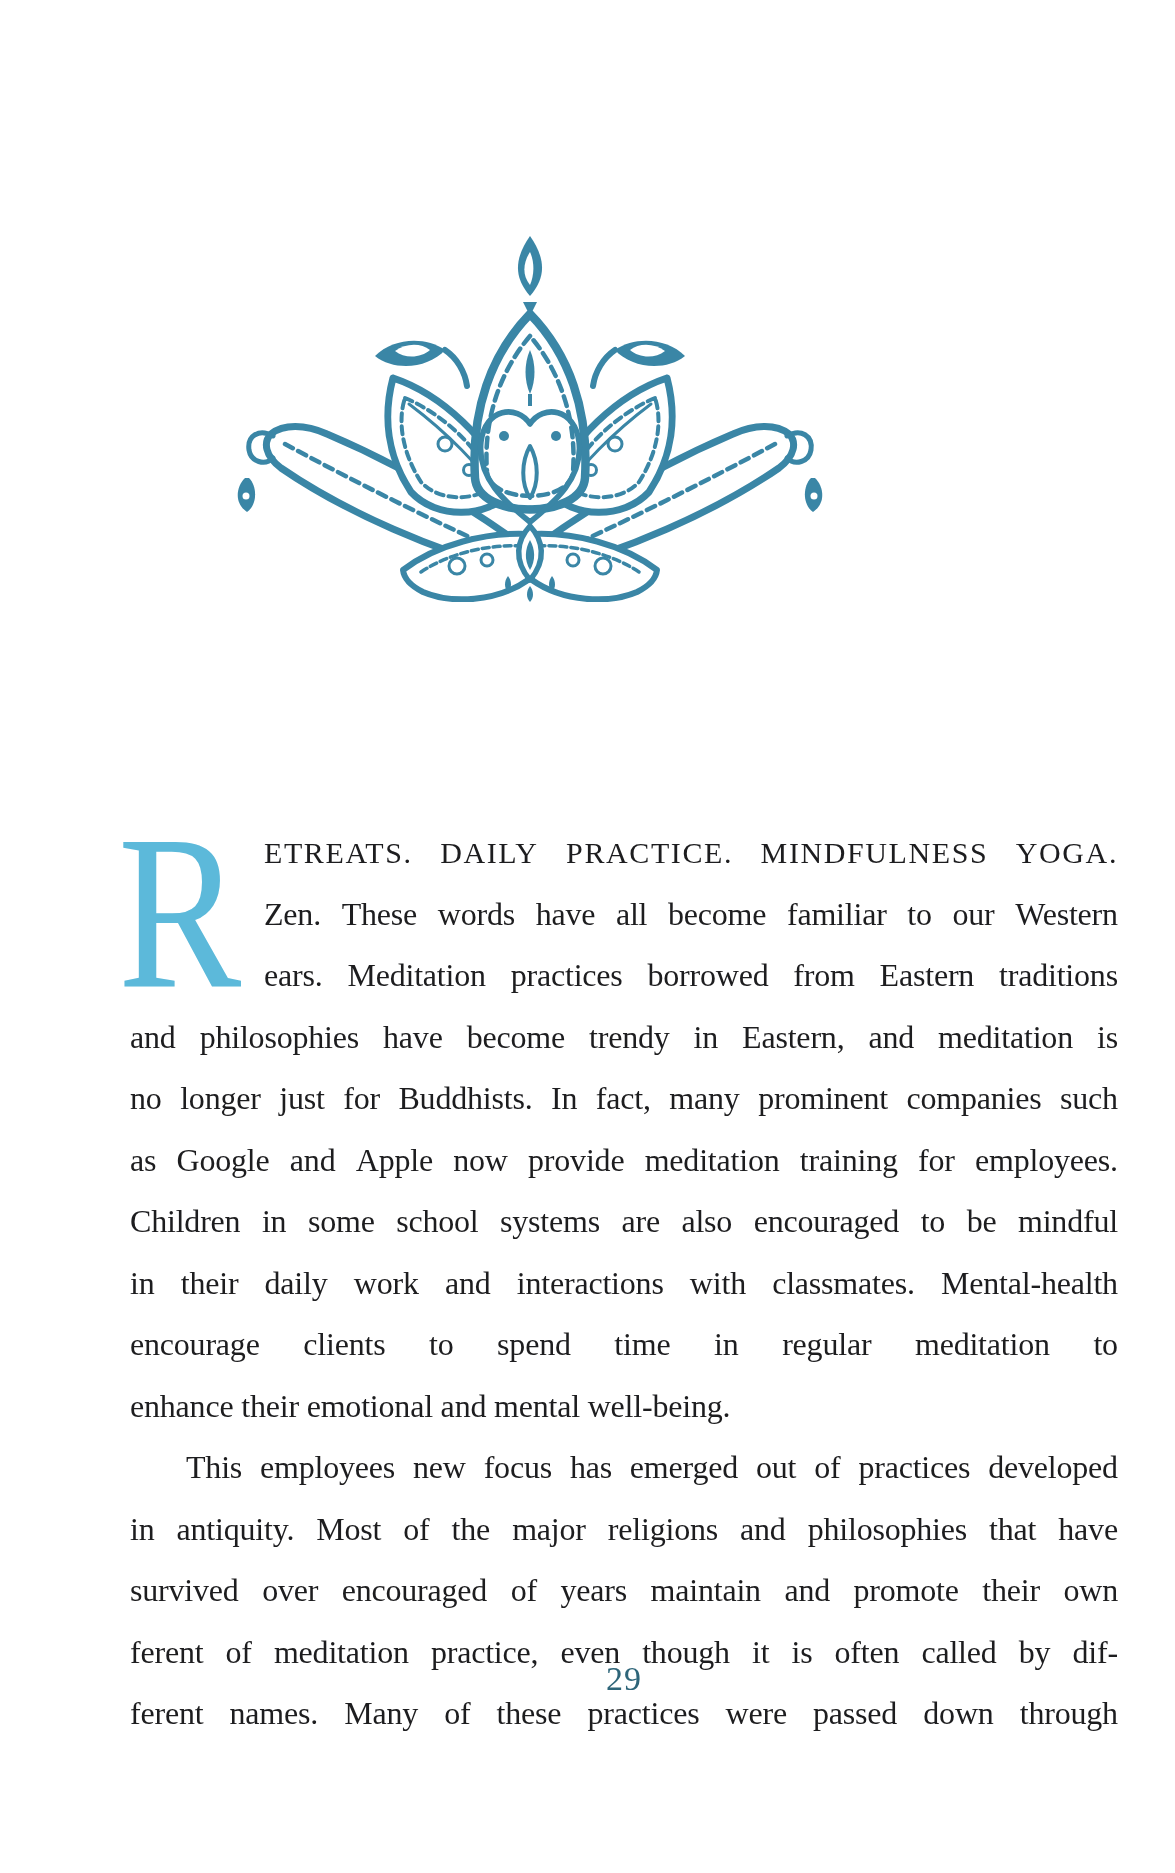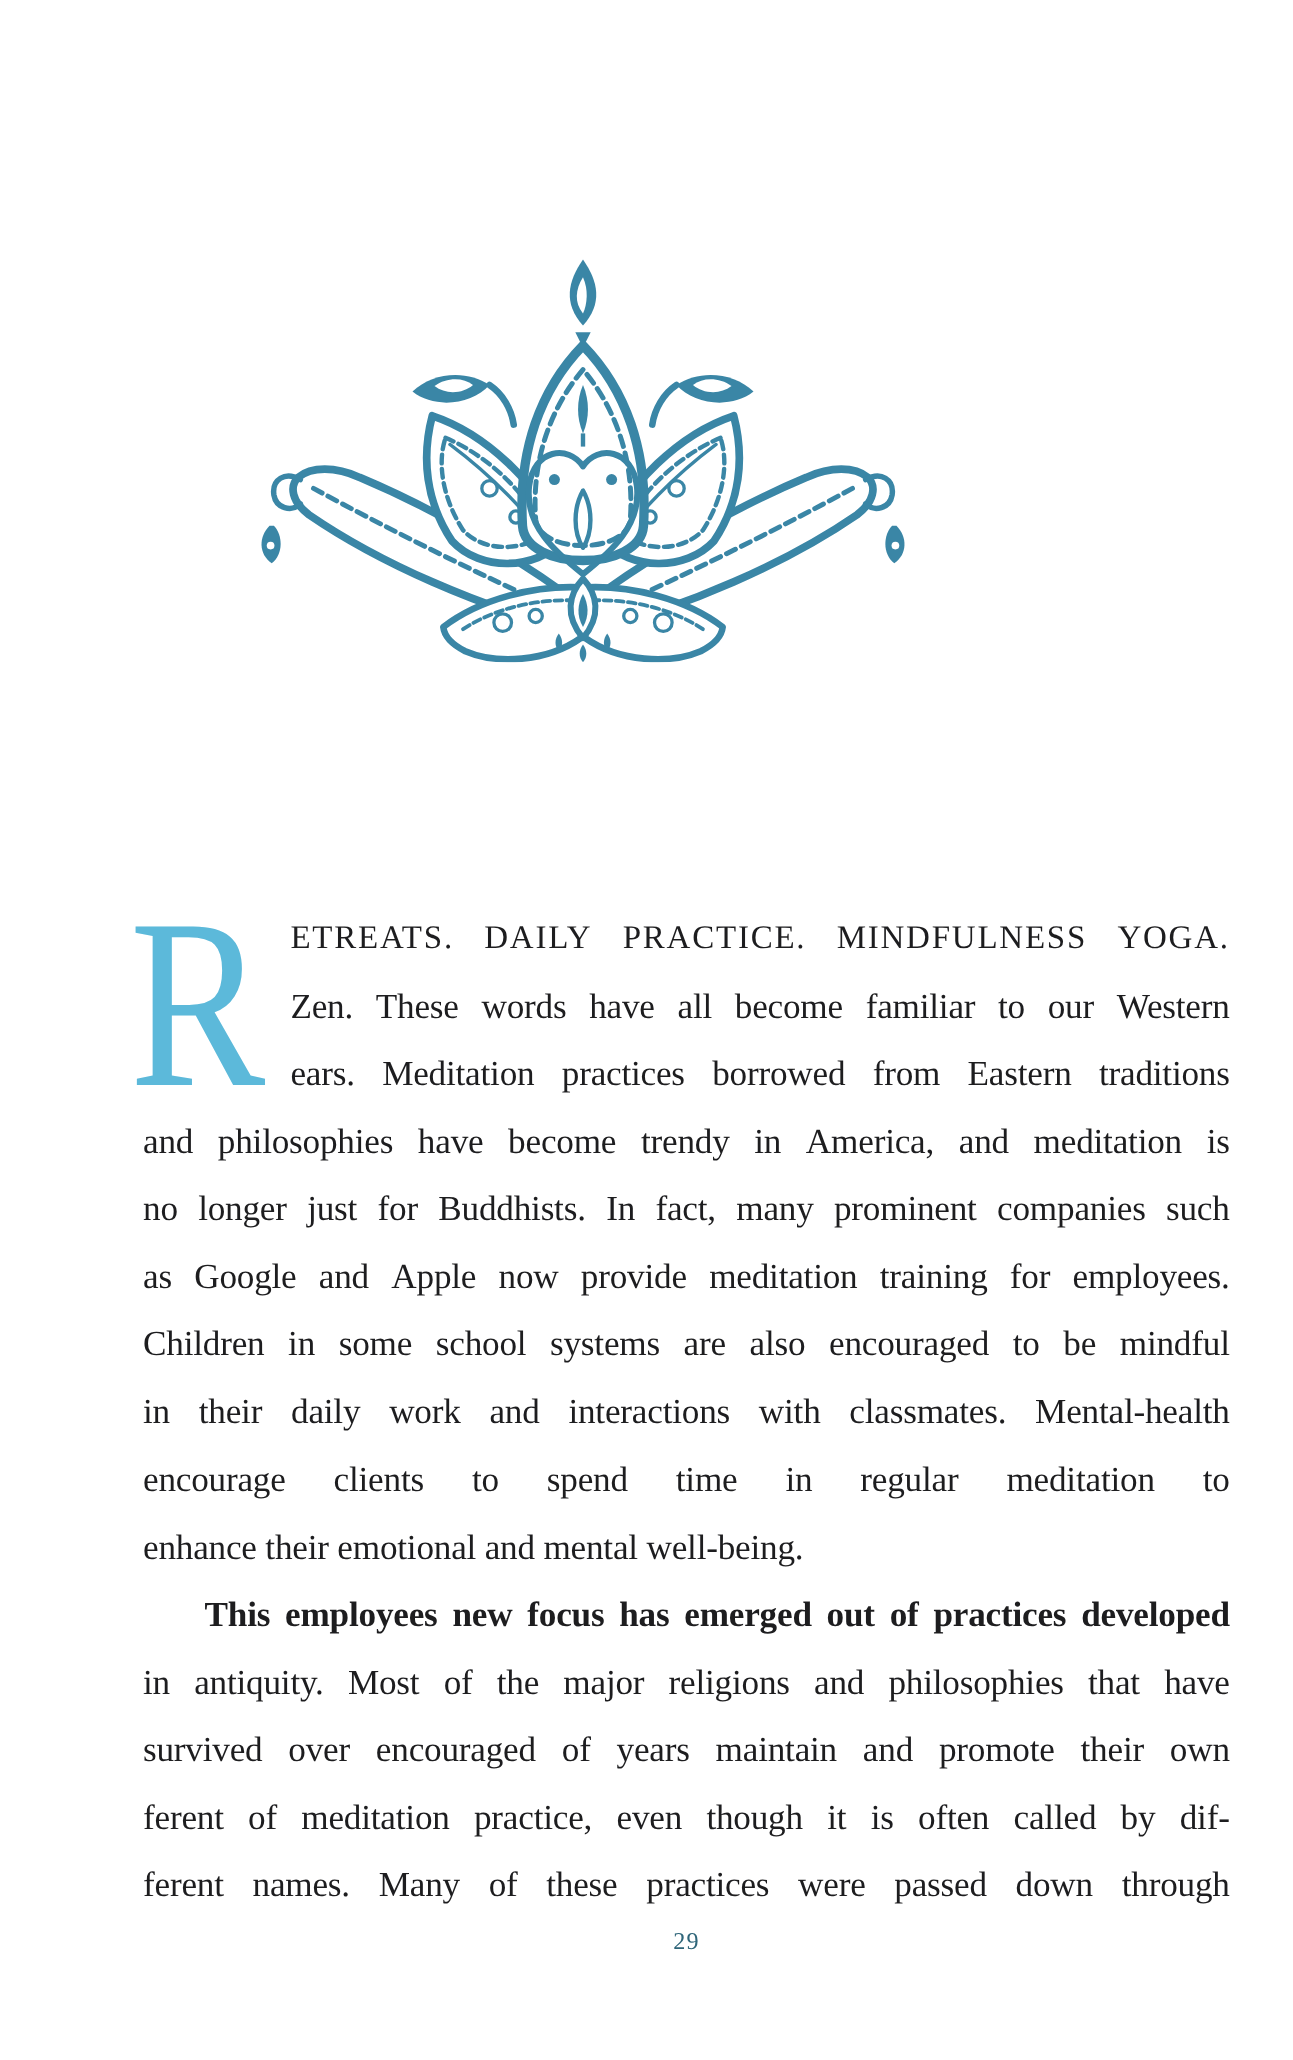--- a/index.html
+++ b/index.html
@@ -24,24 +24,24 @@
     color:#5cb9da;
     transform:scaleX(0.84);transform-origin:left top;
   }
   .line{
     display:flex;justify-content:space-between;
     white-space:nowrap;
   }
   .line.last{display:block;}
   .para1 > .line:nth-child(-n+3){margin-left:134px;}
   .line.caps{font-size:30px;letter-spacing:1.6px;}
-  .para2 > .line:first-child{padding-left:56px;font-weight:bold;}
+  .para2 > .line:first-child{padding-left:56px;}
   .pagenum{
-    position:absolute;left:130px;top:1752px;width:988px;
-    text-align:center;font-size:22px;color:#2e6579;letter-spacing:1px;
+    position:absolute;left:130px;top:1660px;width:988px;
+    text-align:center;font-size:34px;color:#2e6579;letter-spacing:1px;
   }
 </style>
 </head>
 <body>
 
 <div class="page">
 
   <svg class="lotus" viewBox="0 0 610 372" fill="none" stroke-linecap="round" stroke-linejoin="round">
     <defs>
       <g id="halfL">
@@ -125,21 +125,21 @@
           <span>Eastern</span>
           <span>traditions</span>
         </div>
         <div class="line">
           <span>and</span>
           <span>philosophies</span>
           <span>have</span>
           <span>become</span>
           <span>trendy</span>
           <span>in</span>
-          <span>America,</span>
+          <span>Eastern,</span>
           <span>and</span>
           <span>meditation</span>
           <span>is</span>
         </div>
         <div class="line">
           <span>no</span>
           <span>longer</span>
           <span>just</span>
           <span>for</span>
           <span>Buddhists.</span>

